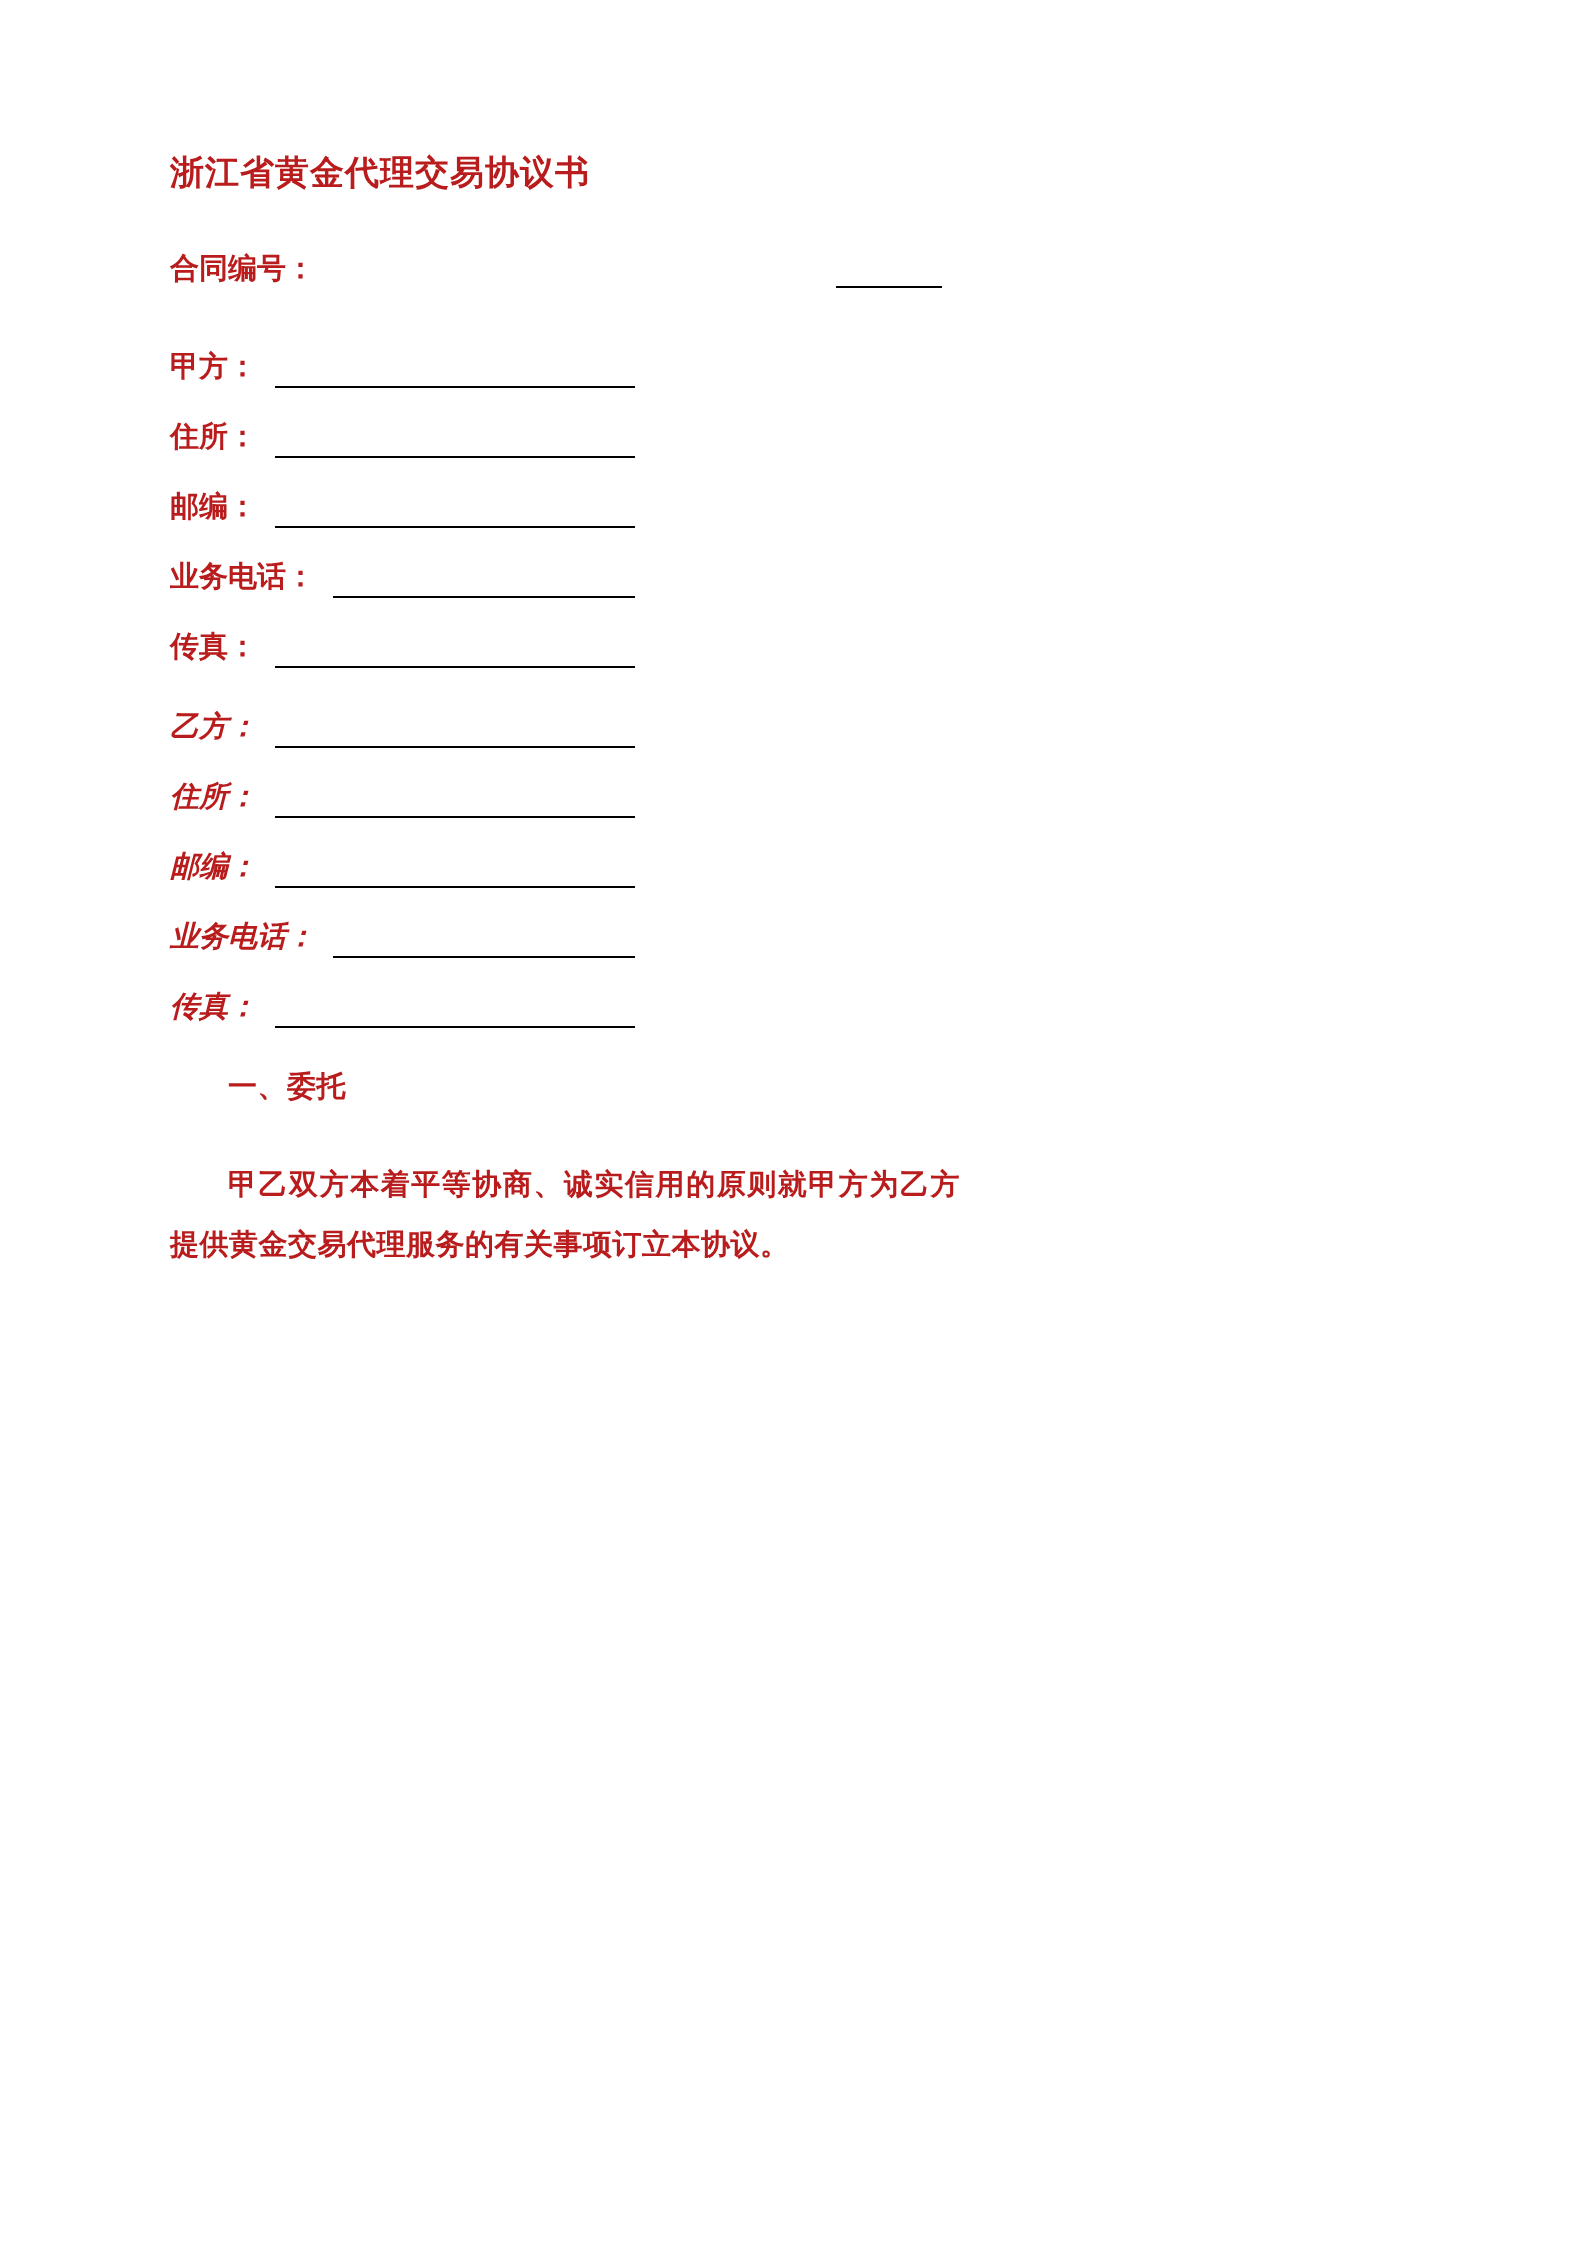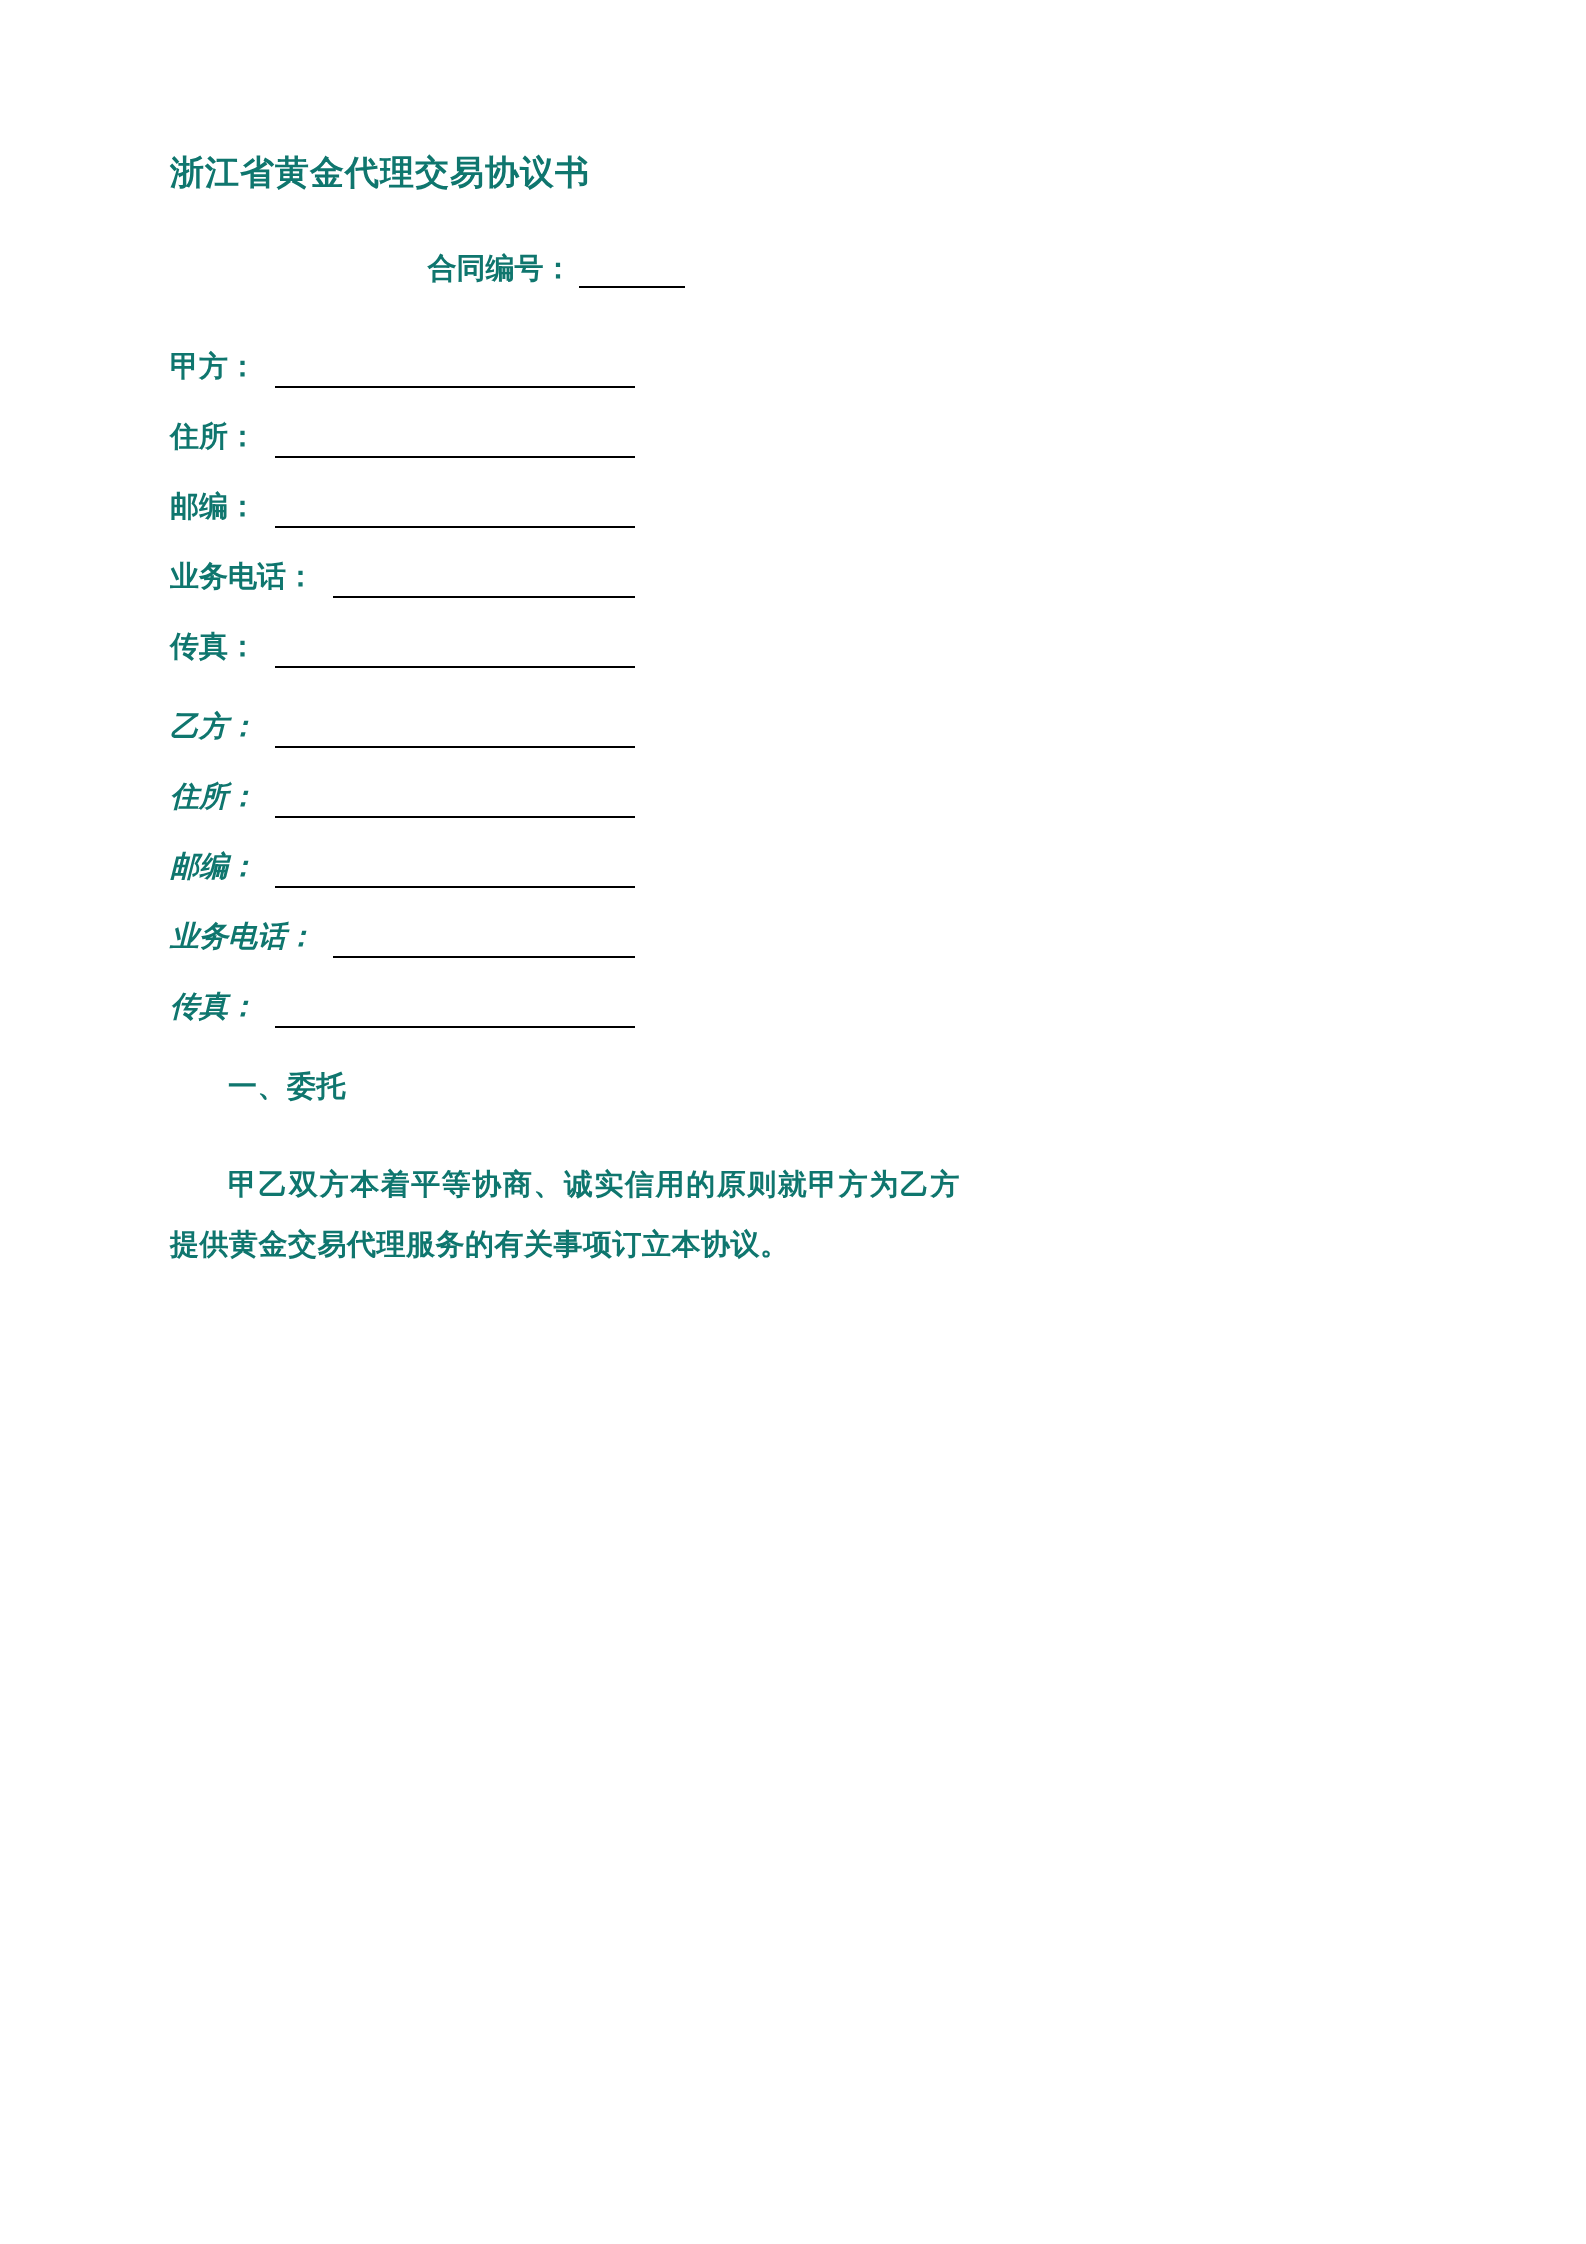--- a/index.html
+++ b/index.html
@@ -5,21 +5,21 @@
   html, body {
     margin: 0;
     padding: 0;
     background: #ffffff;
   }
   .doc-page {
     position: relative;
     width: 1586px;
     height: 2244px;
     background: #ffffff;
-    color: #0f766e;
+    color: #b91c1c;
     font-family: "DejaVu Sans", "Liberation Sans", sans-serif;
     font-weight: 600;
     overflow: hidden;
   }
   .content {
     position: absolute;
     left: 170px;
     top: 0;
     width: 792px;
   }
@@ -27,21 +27,21 @@
     margin: 150px 0 0 0;
     font-size: 34px;
     line-height: 44px;
     font-weight: 700;
     letter-spacing: 1px;
   }
   .contract-no-row {
     margin-top: 52px;
     width: 772px;
     display: flex;
-    justify-content: center;
+    justify-content: space-between;
     align-items: flex-end;
     font-size: 29px;
   }
   .contract-no-row .label {
     line-height: 40px;
   }
   .contract-blank {
     display: inline-block;
     width: 106px;
     height: 40px;

